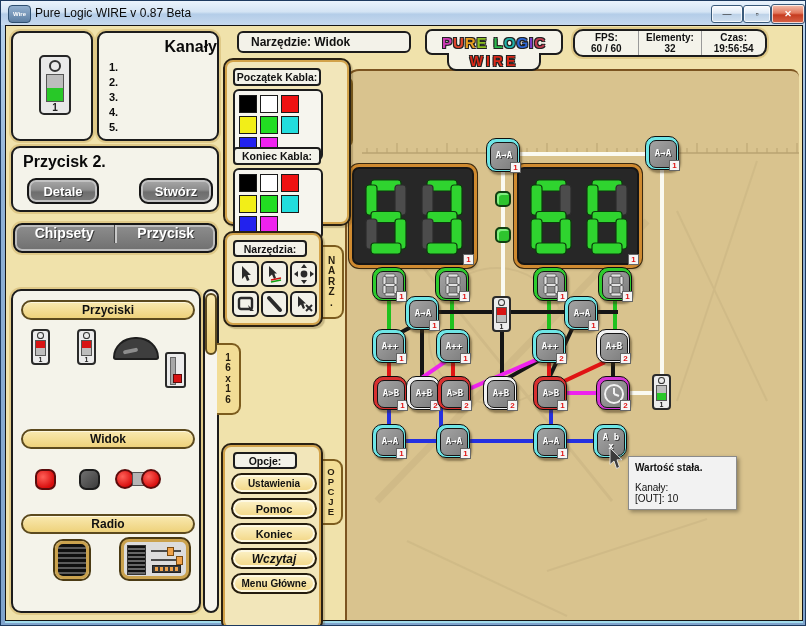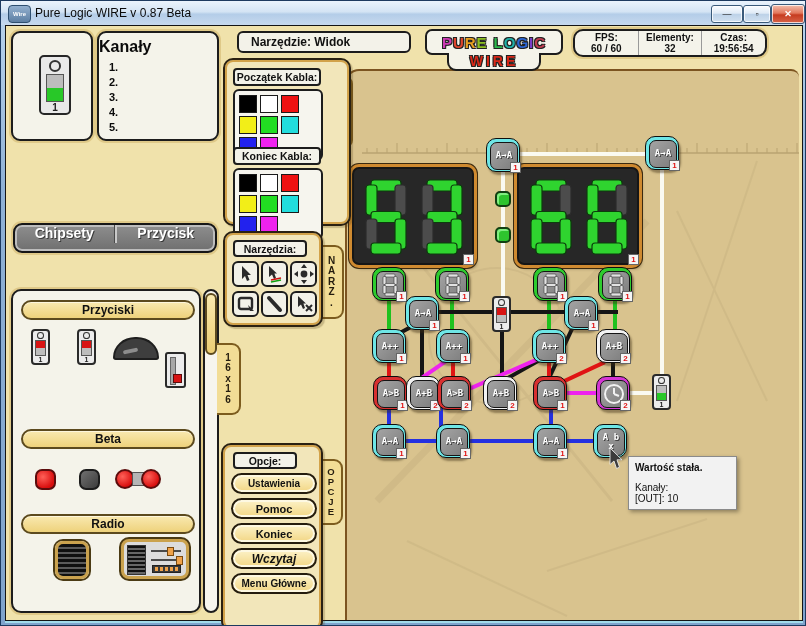--- a/index.html
+++ b/index.html
@@ -44,21 +44,21 @@
     border:2px solid #161616;border-radius:9px;box-shadow:inset 0 0 0 2px #c2c2c2;
     color:#fff;font-weight:bold;font-size:13px;text-shadow:1px 1px 0 #3a3a3a;
     display:flex;align-items:center;justify-content:center;box-sizing:border-box;}
   .hdr-bar{background:linear-gradient(#f9e9b0,#eed27c);border:2px solid #5c4a1e;border-radius:11px;
     box-shadow:inset 0 1px 0 #fdf6dc;font-weight:bold;font-size:12px;color:#111;
     display:flex;align-items:center;justify-content:center;box-sizing:border-box;}
   .vtab{background:#f2dd96;border:2px solid #7c5c1e;border-left:none;border-radius:0 9px 9px 0;
     font:bold 10px "Liberation Sans",sans-serif;color:#241c0e;white-space:pre;line-height:1.05;
     display:flex;align-items:center;justify-content:center;box-sizing:border-box;text-align:center;}
   
-  #channels-title{left:0;top:5px;width:100%;text-align:left;font-weight:bold;font-size:16px;color:#0a0a0a;}
+  #channels-title{left:0;top:5px;width:100%;text-align:right;font-weight:bold;font-size:16px;color:#0a0a0a;}
   .chan-item{font-weight:bold;font-size:11px;color:#0a0a0a;height:15px;}
   #sel-name{left:10px;top:5px;font-weight:bold;font-size:16px;color:#0a0a0a;}
   #graybar{left:12px;top:222px;width:204px;height:30px;background:linear-gradient(#8e8e8e,#6f6f6f);
     border:2px solid #161616;border-radius:9px;box-shadow:0 0 0 2px #dfc988,inset 0 0 0 2px #bdbdbd;
     display:flex;box-sizing:border-box;}
   .graytab{flex:1;text-align:center;color:#fff;font-weight:bold;font-size:14px;text-shadow:1px 1px 0 #3a3a3a;}
   .gbdiv{width:2px;height:18px;background:#c9c9c9;border-left:1px solid #4a4a4a;}
   
   #scroll-track{left:202px;top:288px;width:16px;height:324px;background:#f6f5ee;border:2px solid #1c1c1c;border-radius:8px;box-sizing:border-box;}
   #scroll-thumb{left:204px;top:292px;width:12px;height:62px;background:linear-gradient(#f8e8ae,#ecce74);border:2px solid #5c4a1e;border-radius:6px;box-sizing:border-box;}
@@ -517,20 +517,25 @@
     <div class="abs" id="channels-title">Kanały</div>
     <div class="abs" id="channels-list" style="left:10px;top:28px;">
         <div class="chan-item">1.</div>
         <div class="chan-item">2.</div>
         <div class="chan-item">3.</div>
         <div class="chan-item">4.</div>
         <div class="chan-item">5.</div>
       </div>
   </div>
 
+  <div class="abs white-box" style="left:10px;top:145px;width:208px;height:66px;">
+    <div class="abs" id="sel-name">Przycisk 2.</div>
+    <div class="abs gray-btn" style="left:14px;top:30px;width:72px;height:26px;">Detale</div>
+    <div class="abs gray-btn" style="left:126px;top:30px;width:74px;height:26px;">Stwórz</div>
+  </div>
 
   <div class="abs" id="graybar">
     <div class="graytab">Chipsety</div>
     <div class="gbdiv"></div>
     <div class="graytab">Przycisk</div>
   </div>
 
   <div class="abs white-box" style="left:10px;top:288px;width:190px;height:324px;border-radius:10px;">
     <div class="abs hdr-bar" style="left:8px;top:9px;width:174px;height:20px;">Przyciski</div>
     <div class="abs sw off" style="left:18px;top:38px;">
@@ -543,21 +548,21 @@
     <div class="abs sw off" style="left:64px;top:38px;">
         <div class="dot"></div>
         <div class="slot">
           <div class="fill"></div>
         </div>
         <div class="one">1</div>
       </div>
     <div class="abs gauge" style="left:100px;top:46px;"></div>
     <div class="abs sliderc" style="left:152px;top:38px;"></div>
 
-    <div class="abs hdr-bar" style="left:8px;top:138px;width:174px;height:20px;">Beta</div>
+    <div class="abs hdr-bar" style="left:8px;top:138px;width:174px;height:20px;">Widok</div>
     <div class="abs led" style="left:22px;top:178px;"></div>
     <div class="abs led dark" style="left:66px;top:178px;"></div>
     <div class="abs led2" style="left:102px;top:177px;">
         <div class="lb"></div>
         <div class="link"></div>
         <div class="lb"></div>
       </div>
 
     <div class="abs hdr-bar" style="left:8px;top:223px;width:174px;height:20px;">Radio</div>
     <div class="abs speaker" style="left:42px;top:250px;"></div>

